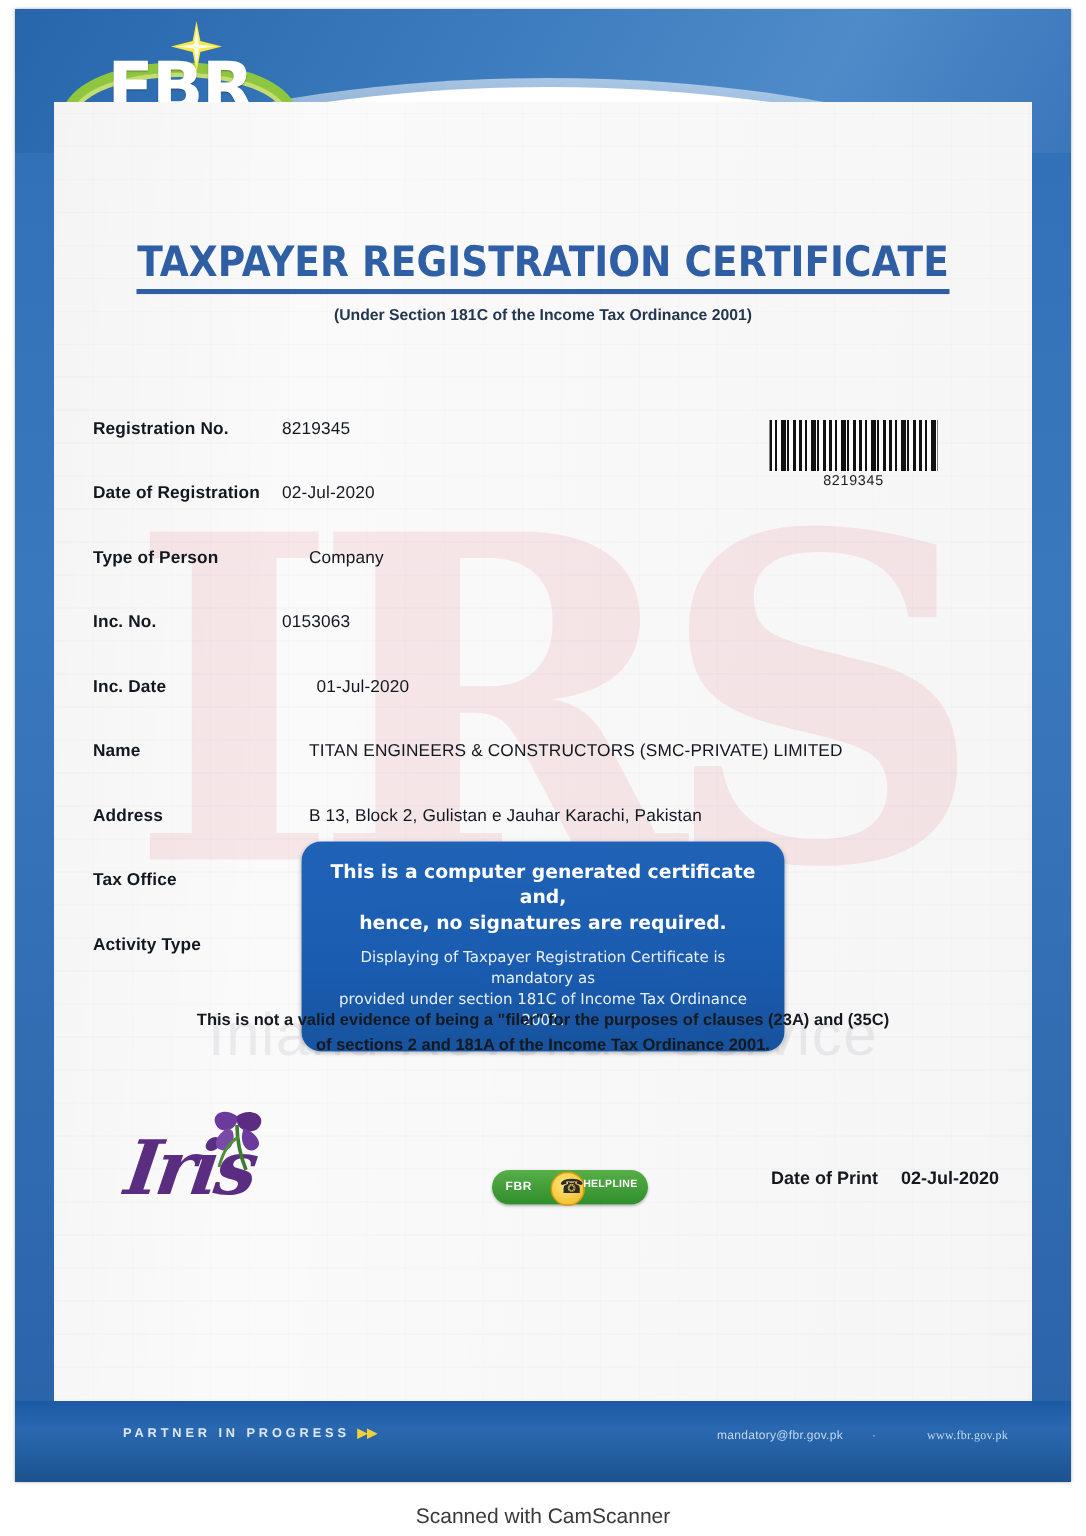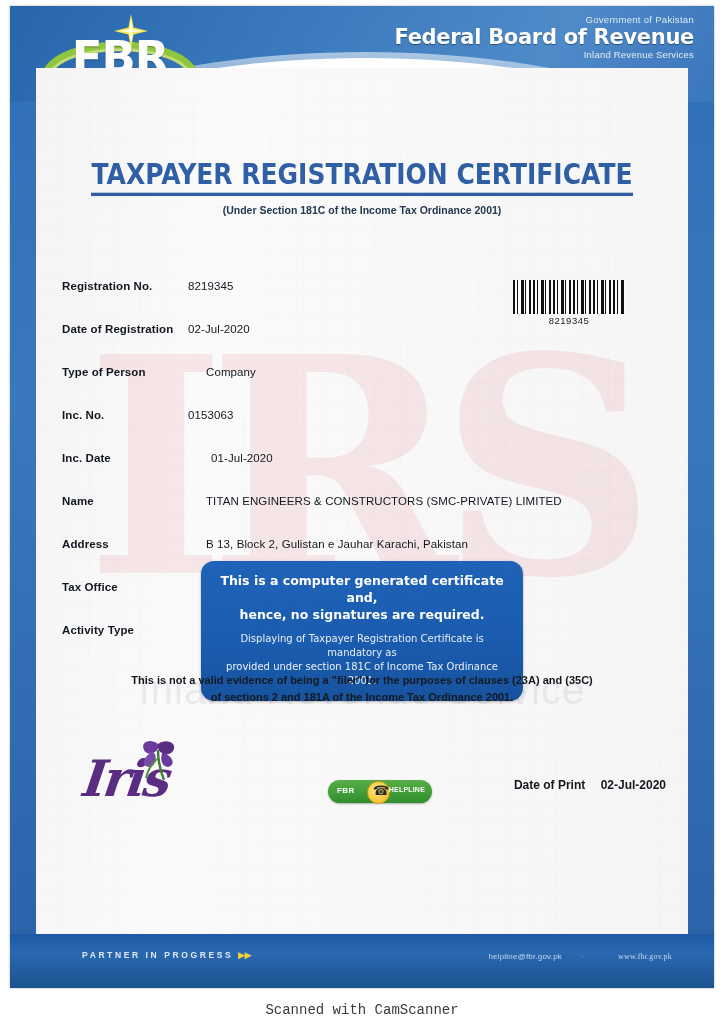--- a/index.html
+++ b/index.html
@@ -118,21 +118,21 @@
      letter-spacing:2.6px;text-align:center;}
   #ftr-arrows{margin-left:5px;letter-spacing:0px;color:#f2d23a;}
   #ftr-phone{position:absolute;left:50%;transform:translateX(-50%);top:10px;
      font-size:17px;color:#ffffff;font-family:"DejaVu Sans",sans-serif;letter-spacing:.6px;}
   #ftr-mail{position:absolute;right:152px;top:18px;font-size:8px;color:#c5d8ee;letter-spacing:.2px;}
   #ftr-web{position:absolute;right:42px;top:18px;font-size:8px;color:#c5d8ee;letter-spacing:.2px;font-family:Liberation Serif, serif;}
   #ftr-dot{position:absolute;right:130px;top:18px;font-size:8px;color:#9fbcdd;}
 
   
   #camscanner{position:absolute;left:0;bottom:6px;width:724px;text-align:center;
-     font-size:14px;color:#3a3a3a;font-family:Liberation Mono, monospace;margin-top:44px;}
+     font-size:14px;color:#3a3a3a;font-family:Liberation Sans, sans-serif;margin-top:44px;}
 
   
   #scan-tex{position:absolute;inset:0;pointer-events:none;
      background:linear-gradient(95deg,rgba(0,0,0,.025) 0%,rgba(255,255,255,0) 25%,rgba(0,0,0,.02) 100%);}
 </style>
 </head>
 <body>
 
 <div id="page">
   <div id="doc">
@@ -148,25 +148,20 @@
           <path d="M6 45 C 24 14, 128 14, 146 45" fill="none" stroke="#c3dd6e" stroke-width="3"></path>
         </svg>
         <svg class="fbr-star" viewBox="0 0 34 34">
           <path d="M17 0 L19.6 13.4 L34 17 L19.6 20.6 L17 34 L14.4 20.6 L0 17 L14.4 13.4 Z" fill="#f7e84a"></path>
           <path d="M17 4 L18.6 15.6 L30 17 L18.6 18.4 L17 30 L15.4 18.4 L4 17 L15.4 15.6 Z" fill="#ffffff" opacity=".85"></path>
         </svg>
         <div class="fbr-text">FBR</div>
         <div class="fbr-pak">PAKISTAN</div>
       </div>
 
-      <div id="hdr-right">
-        <div id="hdr-gov">Government of Pakistan</div>
-        <div id="hdr-fbor">Federal Board of Revenue</div>
-        <div id="hdr-irs">Inland Revenue Services</div>
-      </div>
     </div>
 
     <div id="inner">
 
       <div id="wm-grid"></div>
       <div id="wm-irs">IRS</div>
       <div id="wm-text">Inland Revenue Service</div>
 
       <div id="title-wrap">
         <div id="title">TAXPAYER REGISTRATION CERTIFICATE</div>
@@ -257,21 +252,21 @@
         <span class="dv">02-Jul-2020</span>
       </div>
 
       <div id="scan-tex"></div>
     </div>
 
     <div id="footer">
       <div id="ftr-partner">
         <span>PARTNER IN PROGRESS</span><span id="ftr-arrows">▶▶</span>
       </div>
-      <div id="ftr-mail">helpline@fbr.gov.pk</div>
+      <div id="ftr-mail">mandatory@fbr.gov.pk</div>
       <div id="ftr-dot">·</div>
       <div id="ftr-web">www.fbr.gov.pk</div>
     </div>
 
   </div>
 
   <div id="camscanner">Scanned with CamScanner</div>
 </div>
 
 </body></html>

